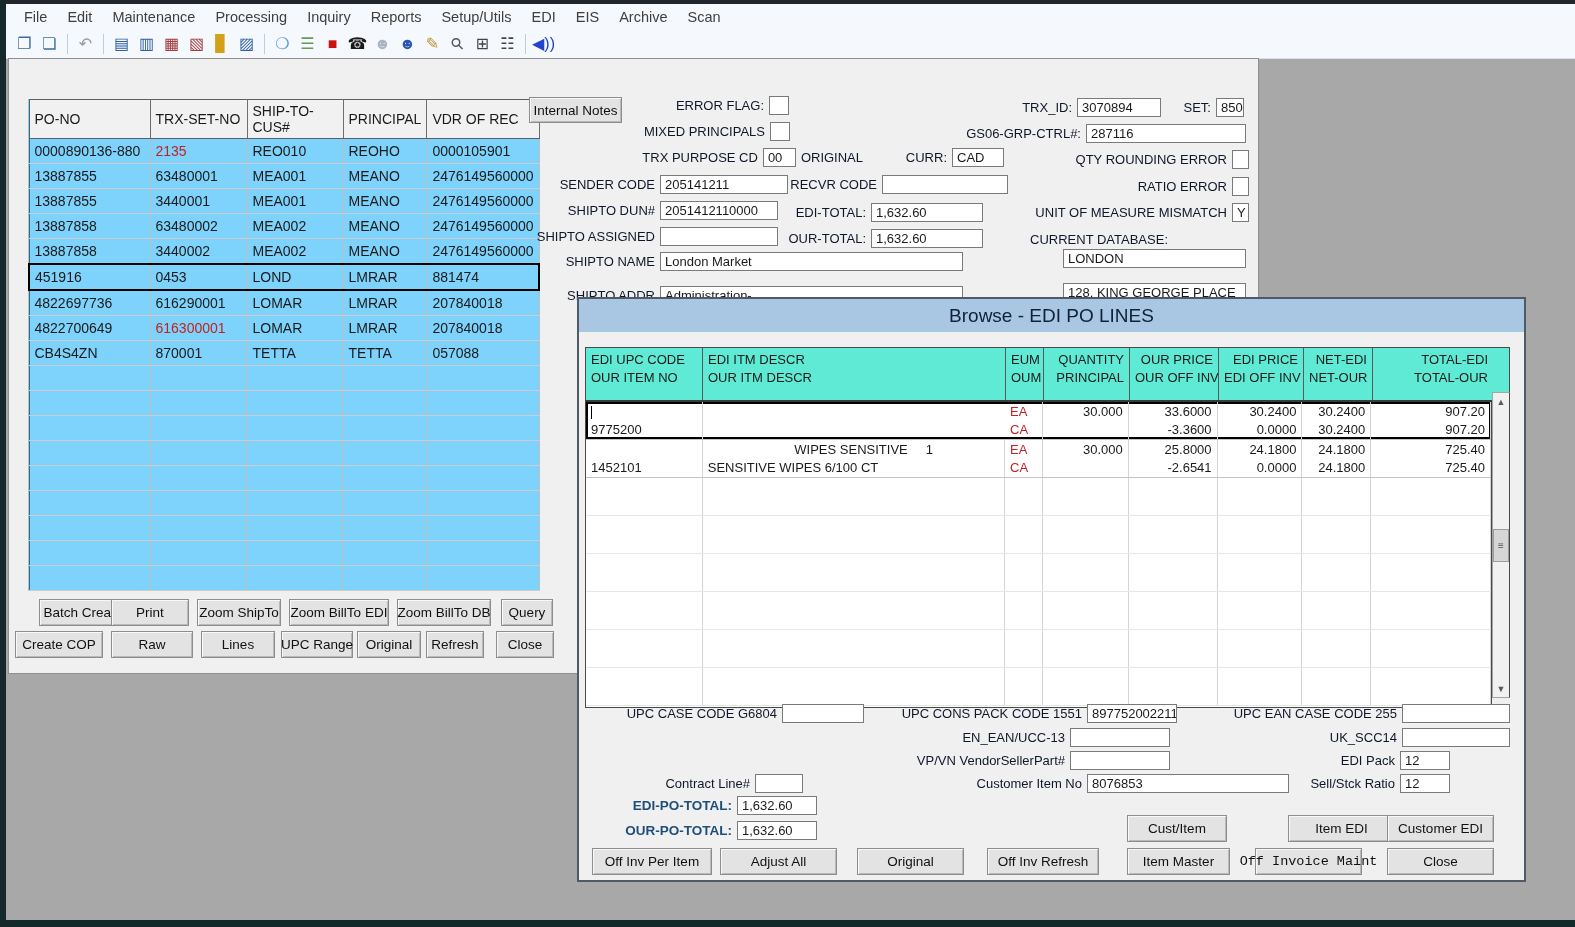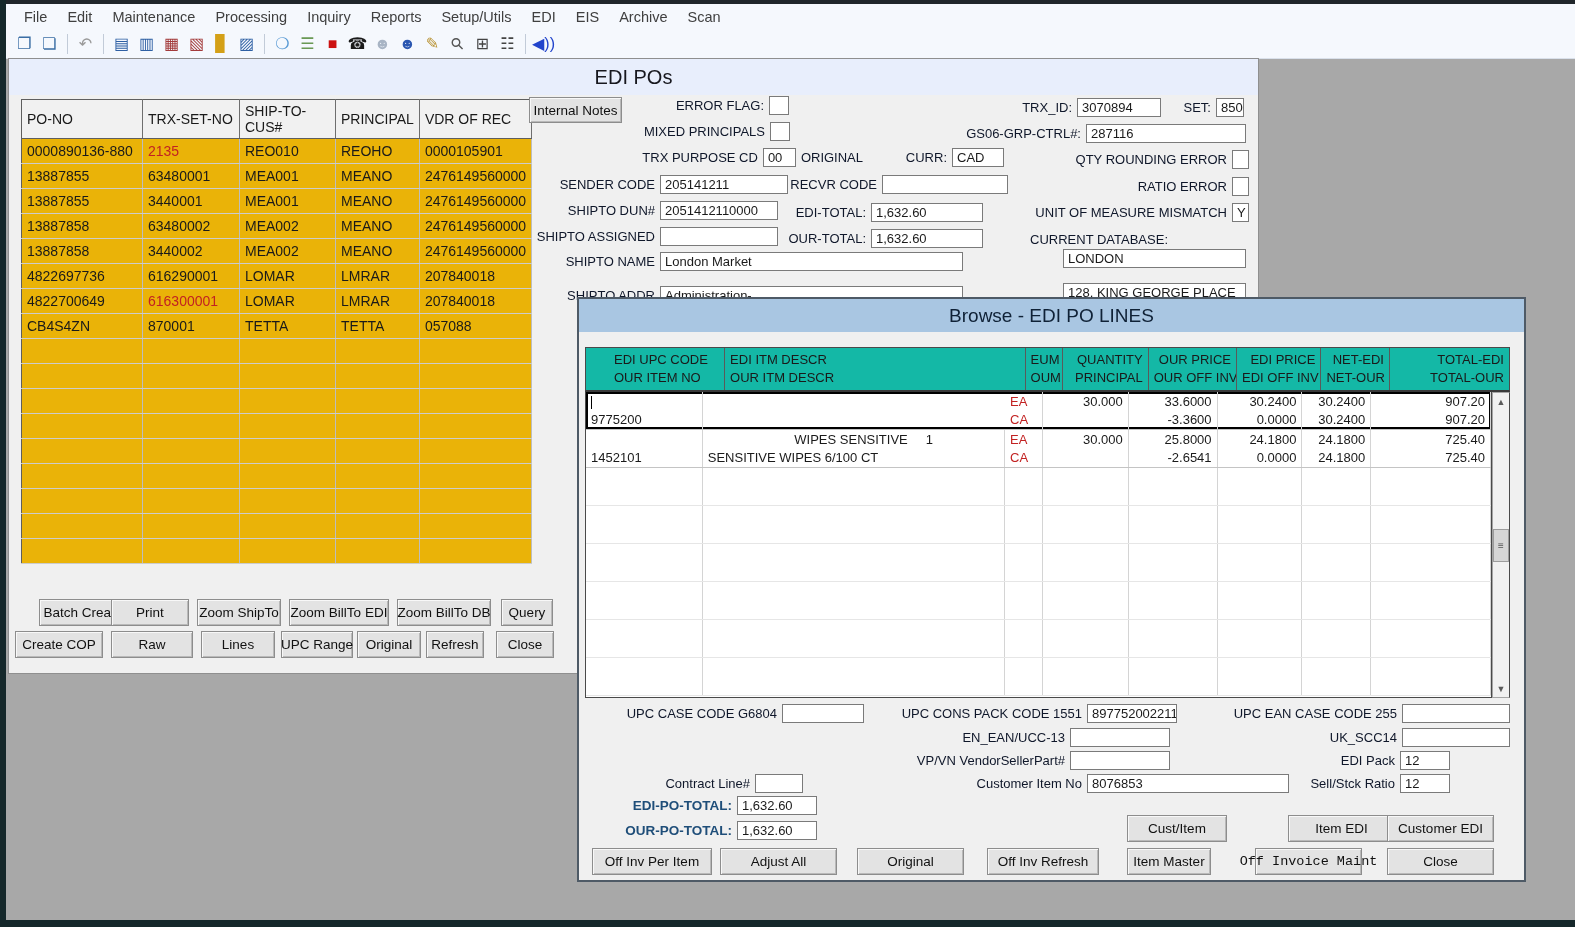--- a/index.html
+++ b/index.html
@@ -23,21 +23,21 @@
   .tb-sep{width:1px;height:20px;background:#c2cbd8;margin:0 5px;}
   
   .window{position:absolute;background:#f0f0f0;}
   #edi-pos-window{left:8px;top:58px;width:1249px;height:614px;border:1px solid #8f8f8f;}
   #edi-pos-window .titlebar{height:36px;background:#e8eefc;display:flex;align-items:center;
     justify-content:center;font-size:20px;color:#17171e;}
   #browse-window{left:577px;top:297px;width:945px;height:581px;border:2px solid #4e5a66;z-index:5;}
   #browse-window .titlebar{height:33px;background:#a9c6e2;display:flex;align-items:center;
     justify-content:center;font-size:19px;color:#0f2136;}
   
-  #edi-table{position:absolute;left:12px;top:40px;border-collapse:collapse;background:#eab308;
+  #edi-table{position:absolute;left:19px;top:40px;border-collapse:collapse;background:#7dd3fc;
     border:1px solid #5e5e5e;table-layout:fixed;}
   #edi-table th{background:#f1f1f1;font-weight:normal;font-size:14px;text-align:left;
     padding:3px 5px;border-right:1px solid #6e6e6e;border-bottom:1px solid #5e5e5e;height:17px;}
   #edi-table td{font-size:14px;padding:2px 5px;height:20px;border-right:1px solid #bdbdbd;
     border-bottom:1px solid #cccccc;white-space:nowrap;overflow:hidden;}
   #edi-table tr.selected td{border-top:2px solid #000;border-bottom:2px solid #000;}
   #edi-table tr.selected td:first-child{border-left:2px solid #000;}
   #edi-table tr.selected td:last-child{border-right:2px solid #000;}
   .red{color:#c22222;}
   
@@ -47,22 +47,22 @@
     font-size:13px;display:flex;align-items:center;padding:0 4px;white-space:nowrap;overflow:hidden;}
   .blue-lbl{color:#1f4e79;font-weight:bold;font-size:13.5px;}
   .abs-box{position:absolute;}
   
   .btn{position:absolute;height:27px;background:#e3e3e3;border:1px solid #8d8d8d;
     box-shadow:inset 1px 1px 0 #f8f8f8, inset -1px -1px 0 #b9b9b9;
     display:flex;align-items:center;justify-content:center;font-size:13.5px;color:#111;
     box-sizing:border-box;white-space:nowrap;}
   
   #btable{position:absolute;left:6px;top:48px;width:925px;}
-  #bheader{display:flex;background:#14b8a6;border:1px solid #4a4a4a;border-bottom:2px solid #3a3a3a;
-    box-sizing:border-box;height:45px;padding-left:23px;}
+  #bheader{display:flex;background:#5eead4;border:1px solid #4a4a4a;border-bottom:2px solid #3a3a3a;
+    box-sizing:border-box;height:55px;}
   .bh-cell{box-sizing:border-box;border-right:1px solid #5a5a5a;font-size:13px;line-height:18px;
     padding:3px 5px;overflow:hidden;white-space:nowrap;}
   .bh-cell:last-child{border-right:none;}
   .bh-right{text-align:right;}
   #bbody{position:relative;background:#fff;border:1px solid #4a4a4a;border-top:none;
     box-sizing:border-box;height:306px;width:907px;}
   .brow{display:flex;height:38px;box-sizing:border-box;border-bottom:1px solid #c4c4c4;}
   .brow.filler{border-bottom:1px solid #e6e6e6;}
   .brow.selected{box-shadow:inset 0 0 0 2px #000;}
   .bcell{box-sizing:border-box;border-right:1px solid #d4d4d4;padding:1px 5px;overflow:hidden;}
@@ -124,23 +124,20 @@
     <span class="tb-icon" style="color: rgb(42, 86, 176);">☻</span>
     <span class="tb-icon" style="color: rgb(184, 145, 47);">✎</span>
     <span class="tb-icon rot" style="color: rgb(85, 85, 85);">⚲</span>
     <span class="tb-icon" style="color: rgb(68, 68, 68);">⊞</span>
     <span class="tb-icon" style="color: rgb(68, 68, 68);">☷</span>
     <div class="tb-sep"></div>
     <span class="tb-icon" style="color: rgb(34, 68, 204);">◀))</span>
   </div>
 
 <div class="window" id="edi-pos-window">
-  <div class="titlebar">
-    <span>EDI POs</span>
-  </div>
 
   <table id="edi-table">
     <colgroup>
         <col style="width:121px">
         <col style="width:97px">
         <col style="width:96px">
         <col style="width:82px">
         <col style="width:111px">
       </colgroup>
     <thead>
@@ -180,20 +177,27 @@
           <td>MEA002</td>
           <td>MEANO</td>
           <td>2476149560000</td>
         </tr>
         <tr>
           <td>13887858</td>
           <td>3440002</td>
           <td>MEA002</td>
           <td>MEANO</td>
           <td>2476149560000</td>
+        </tr>
+        <tr class="selected">
+          <td>451916</td>
+          <td>0453</td>
+          <td>LOND</td>
+          <td>LMRAR</td>
+          <td>881474</td>
         </tr>
         <tr>
           <td>4822697736</td>
           <td>616290001</td>
           <td>LOMAR</td>
           <td>LMRAR</td>
           <td>207840018</td>
         </tr>
         <tr>
           <td>4822700649</td>
@@ -610,17 +614,17 @@
   <div id="browse-btn-row1">
       <div class="btn" style="left: 548px; top: 516px; width: 100px;">Cust/Item</div>
       <div class="btn" style="left: 676px; top: 516px; width: 107px; margin-left: 33px;">Item EDI</div>
       <div class="btn" style="left: 808px; top: 516px; width: 107px;">Customer EDI</div>
     </div>
   <div id="browse-btn-row2">
       <div class="btn" style="left: 13px; top: 549px; width: 120px;">Off Inv Per Item</div>
       <div class="btn" style="left: 141px; top: 549px; width: 117px;">Adjust All</div>
       <div class="btn" style="left: 278px; top: 549px; width: 107px;">Original</div>
       <div class="btn" style="left: 408px; top: 549px; width: 112px;">Off Inv Refresh</div>
-      <div class="btn" style="left: 548px; top: 549px; width: 84px;">Item Master</div>
+      <div class="btn" style="left: 548px; top: 549px; width: 103px;">Item Master</div>
       <div class="btn" style="left: 676px; top: 549px; width: 107px; font-family: Liberation Mono, monospace;">Off Invoice Maint</div>
       <div class="btn" style="left: 808px; top: 549px; width: 107px;">Close</div>
     </div>
 </div>
 
 </body></html>

